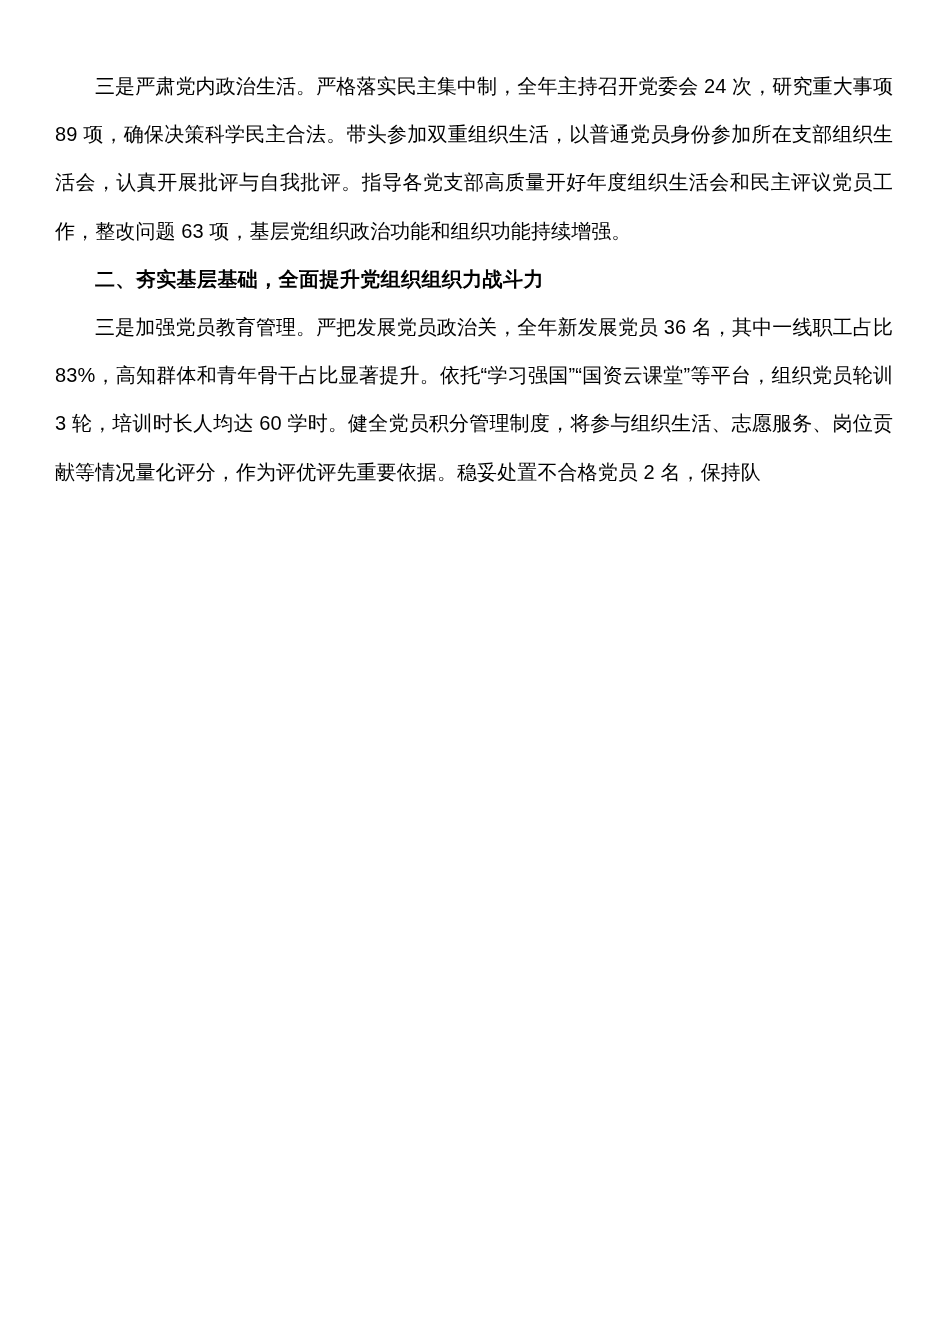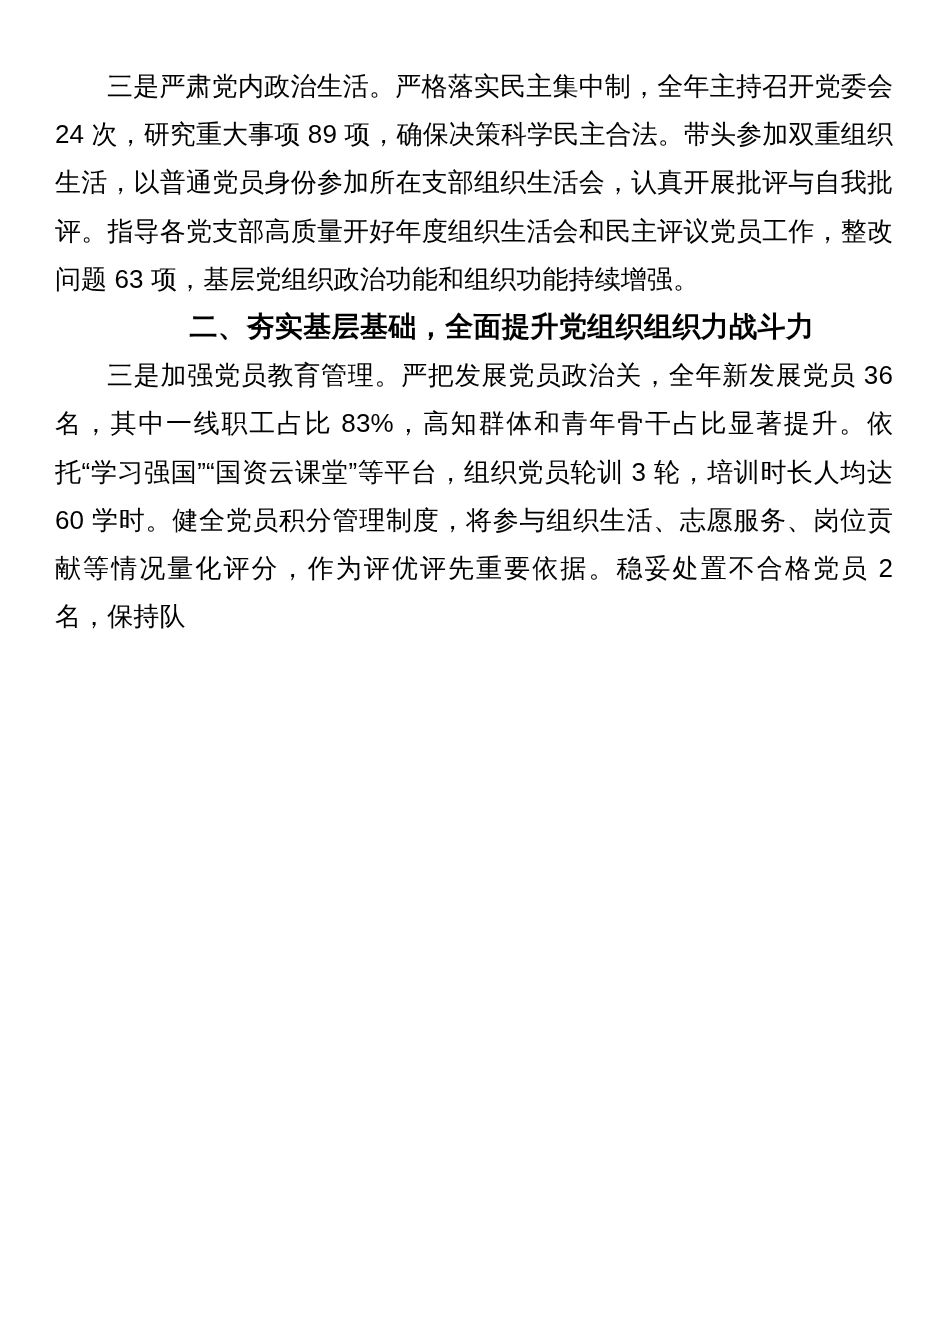--- a/index.html
+++ b/index.html
@@ -23,38 +23,38 @@
     box-sizing: border-box;
     padding: 62px 57px 40px 55px;
   }
 
   .doc-body {
     width: 838px;
   }
 
   
   .para {
-    font-size: 26px;
+    font-size: 20px;
     line-height: 48.2px;
     text-align: justify;
     text-justify: inter-ideograph;
     text-indent: 2em;
     margin: 0;
     padding: 0;
     letter-spacing: 0.1px;
     word-break: break-all;
     font-weight: 400;
     -webkit-font-smoothing: antialiased;
   }
 
   
   .heading {
-    font-size: 28px;
+    font-size: 20px;
     line-height: 48.2px;
-    text-align: center;
+    text-align: left;
     text-indent: 2em;
     margin: 0;
     padding: 0;
     font-weight: 600;
     letter-spacing: 0.4px;
     -webkit-font-smoothing: antialiased;
   }
 </style>
 </head>
 <body>

